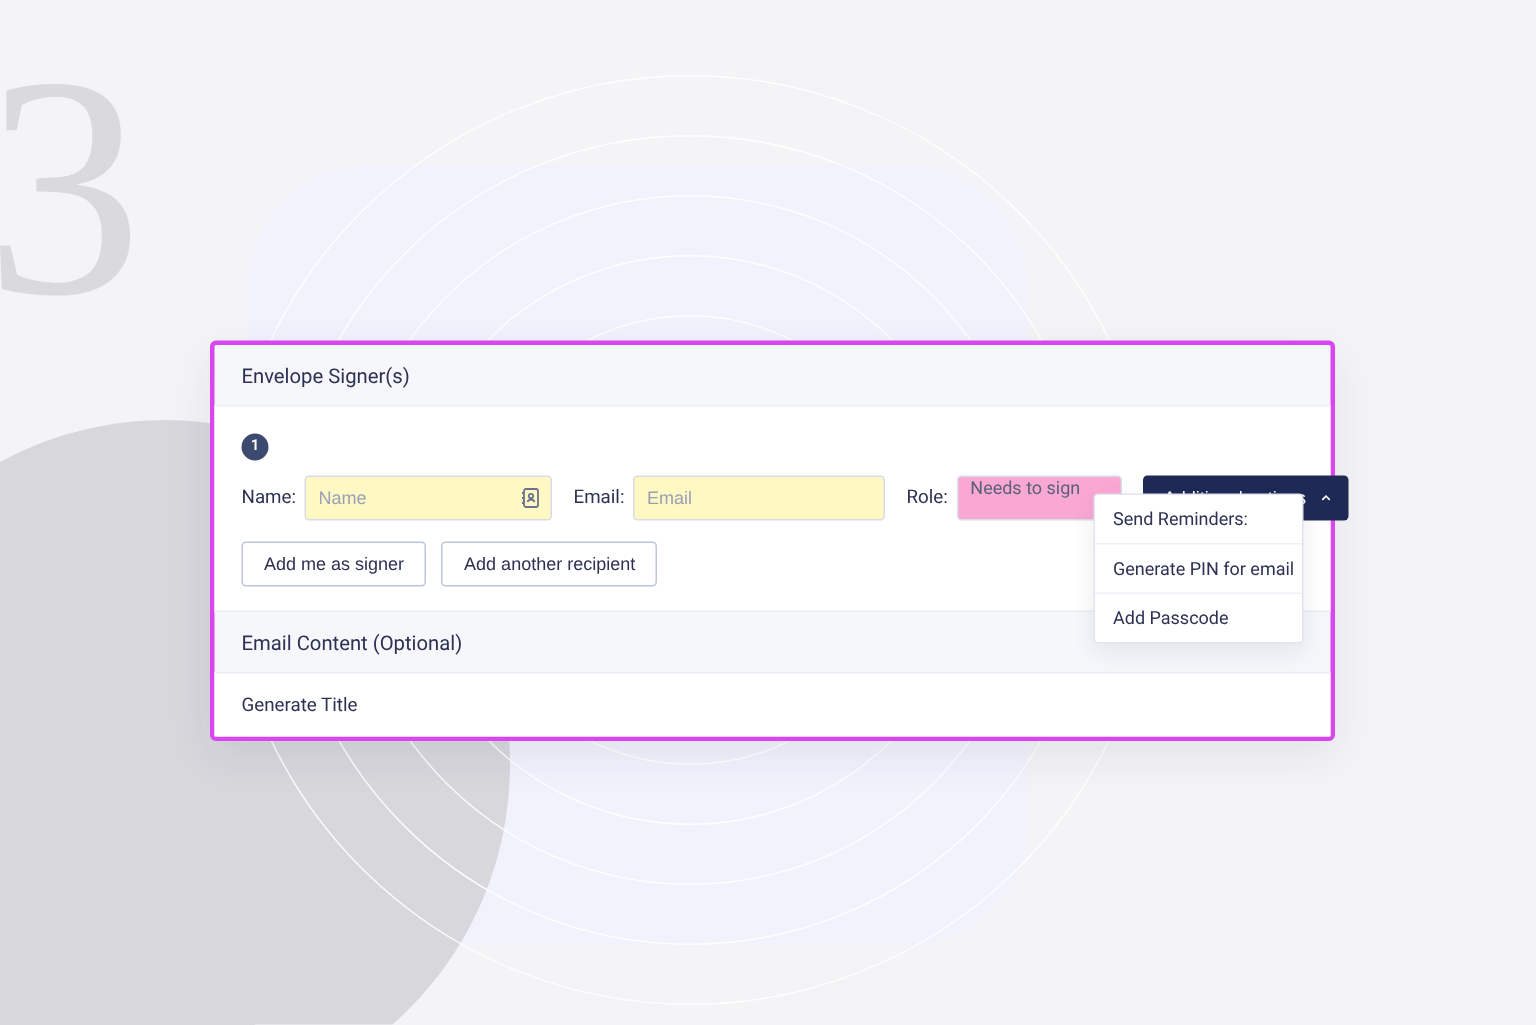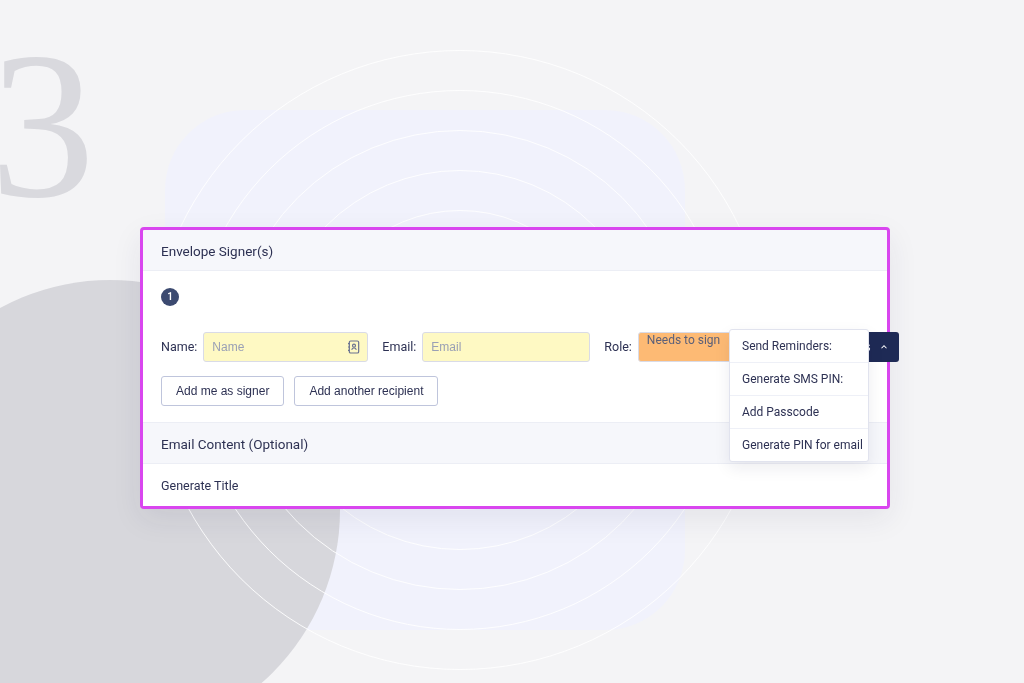--- a/index.html
+++ b/index.html
@@ -92,21 +92,20 @@
     color: #fff;
     font-size: 10px;
     font-weight: 600;
     margin-bottom: 10px;
   }
   .row {
     display: flex;
     align-items: center;
     gap: 14px;
     flex-wrap: nowrap;
-    margin-top: 16px;
   }
   .field {
     display: flex;
     align-items: center;
     gap: 6px;
   }
   .label {
     font-size: 12.5px;
     color: #2d3153;
     white-space: nowrap;
@@ -137,21 +136,21 @@
     color: #6a7291;
   }
   .email-input { width: 168px; }
   .select {
     height: 30px;
     border: 1px solid #d9dbe7;
     border-radius: 3px;
     padding: 0 24px 16px 8px;
     font-size: 12px;
     color: #5b6079;
-    background: #fdba74;
+    background: #f9a8d4;
     appearance: none;
     position: relative;
     width: 110px;
     cursor: pointer;
   }
   .select-wrap { position: relative; }
   .select-wrap .chev {
     position: absolute;
     right: 8px;
     top: 50%;
@@ -297,23 +296,22 @@
     </div>
 
     <div class="btn-row">
       <button class="btn-outline">Add me as signer</button>
       <button class="btn-outline">Add another recipient</button>
     </div>
 
     
     <div class="dropdown">
       <div class="dropdown-item">Send Reminders:</div>
-      <div class="dropdown-item">Generate SMS PIN:</div>
+      <div class="dropdown-item">Generate PIN for email</div>
       <div class="dropdown-item">Add Passcode</div>
-      <div class="dropdown-item">Generate PIN for email</div>
     </div>
   </div>
 
   <div class="section-header">Email Content (Optional)</div>
 
   <div class="env-title">Generate Title</div>
 
 </div>
 
 </body></html>

